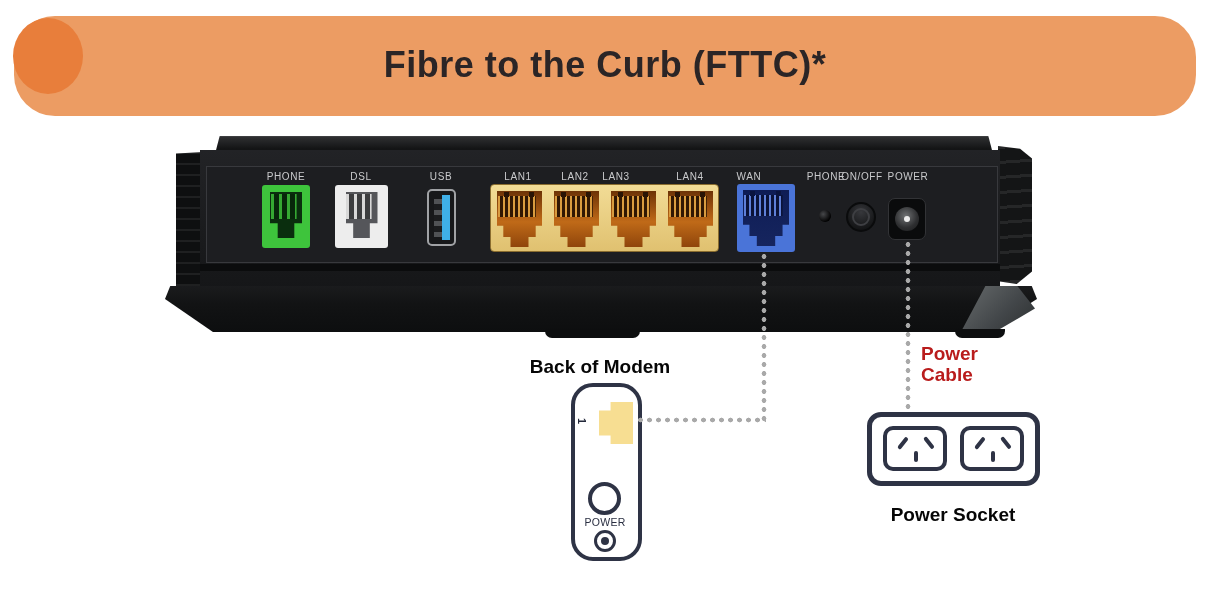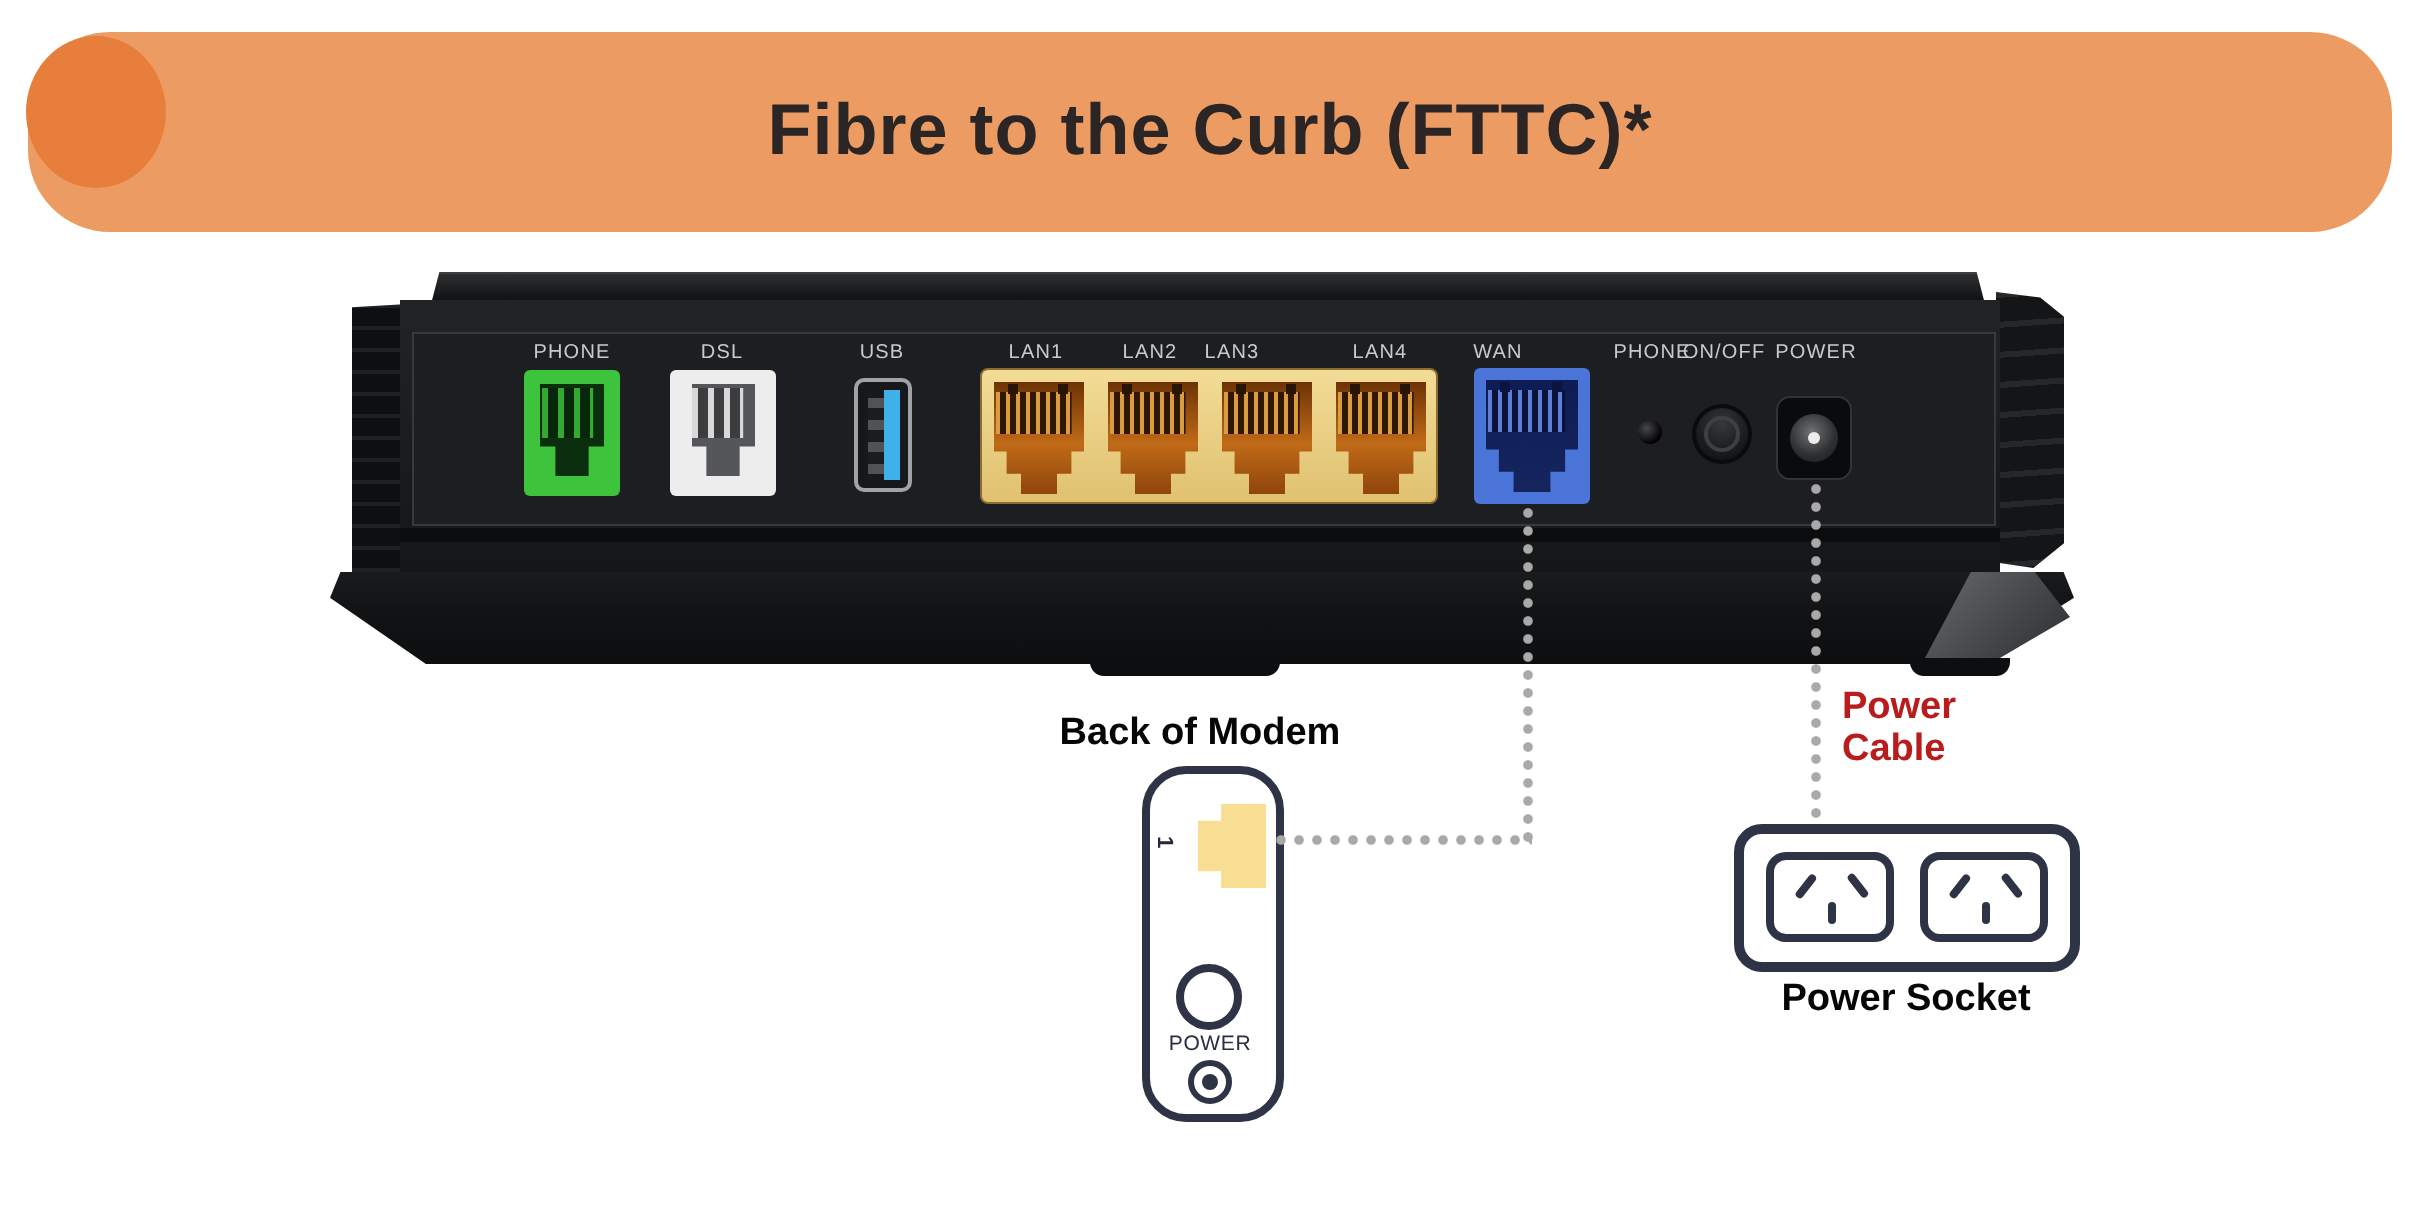--- a/index.html
+++ b/index.html
@@ -117,21 +117,21 @@
           background-image:radial-gradient(circle, #a9a9a9 2.1px, rgba(0,0,0,0) 2.7px);
           background-size:9px 6px; background-position:left center; z-index:6; }
   .dl-wan-v { left:761px; top:252px; height:170px; }
   .dl-wan-h { left:636px; top:417px; width:130px; }
   .dl-pwr-v { left:905px; top:240px; height:170px; }
 
   
   .caption { position:absolute; transform:translateX(-50%); font-size:19px; font-weight:700;
           color:#060606; white-space:nowrap; }
   .cap-modem { left:600px; top:340px;margin-top:16px; }
-  .cap-socket { left:953px; top:489px;text-align:right; }
+  .cap-socket { left:953px; top:504px;text-align:right; }
   .cap-box { left:610px; top:566px; font-size:20px; }
   .cap-box sup { font-size:60%; }
   .cap-cable { position:absolute; left:921px; top:343px; width:76px; font-size:19px;
           font-weight:700; color:#b91c1c; line-height:1.12; }
 
   
   .cbox { position:absolute; left:571px; top:383px; width:71px; height:178px;
           border:4.5px solid #2E3345; border-radius:22px; background:#fff; }
   .cb-port { position:absolute; left:599px; top:402px; width:34px; height:42px; background:#F7DE92;
           clip-path:polygon(34% 0,100% 0,100% 100%,34% 100%,34% 80%,0 80%,0 20%,34% 20%); }

